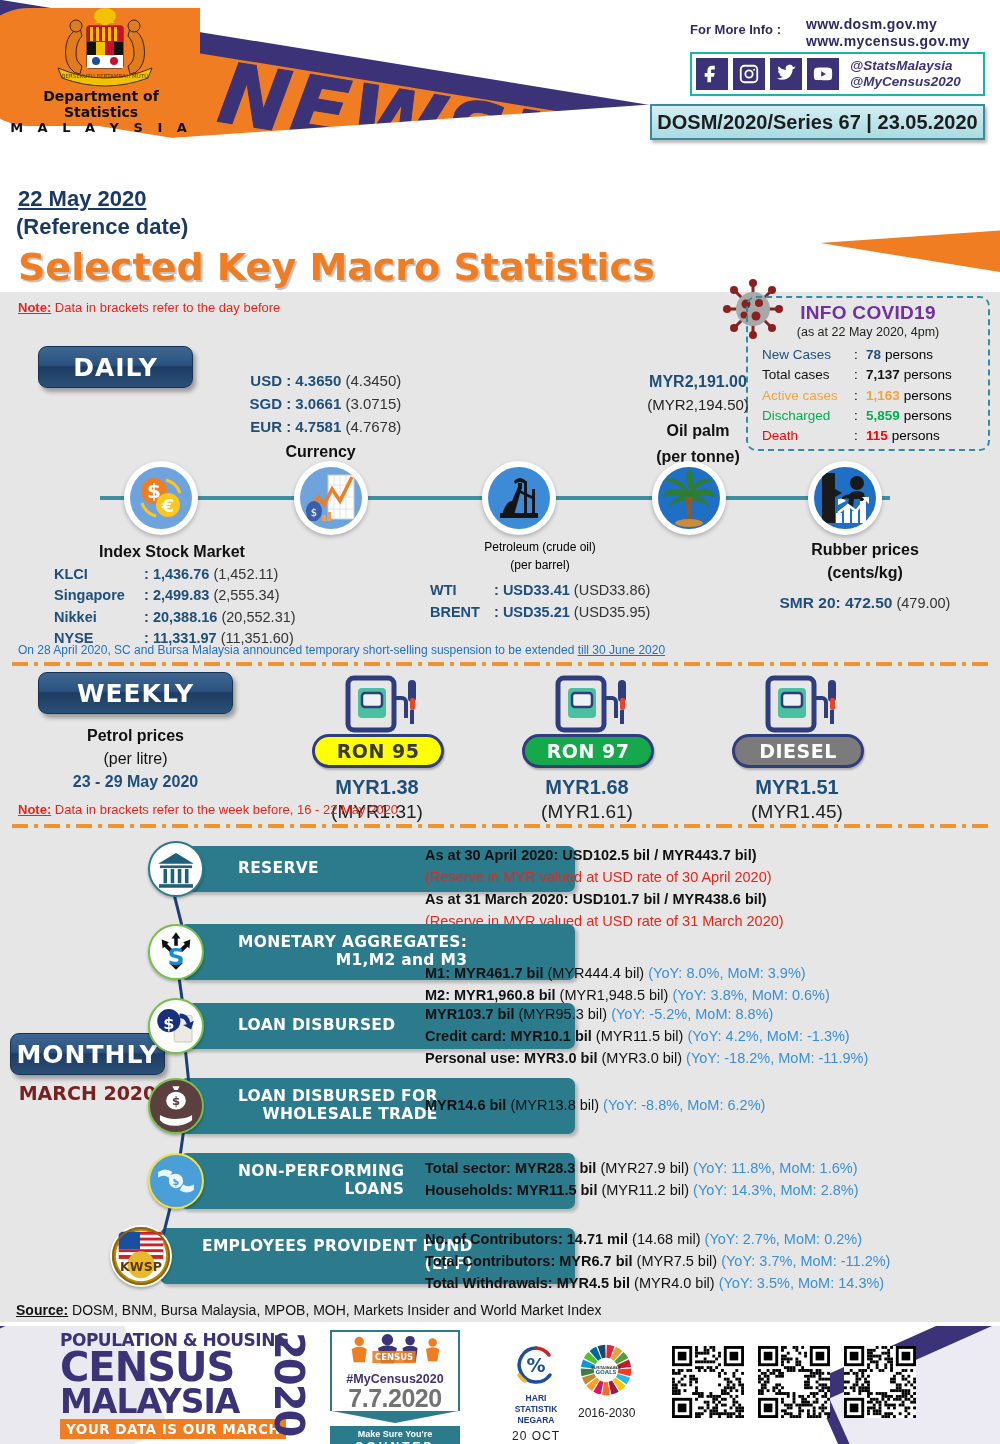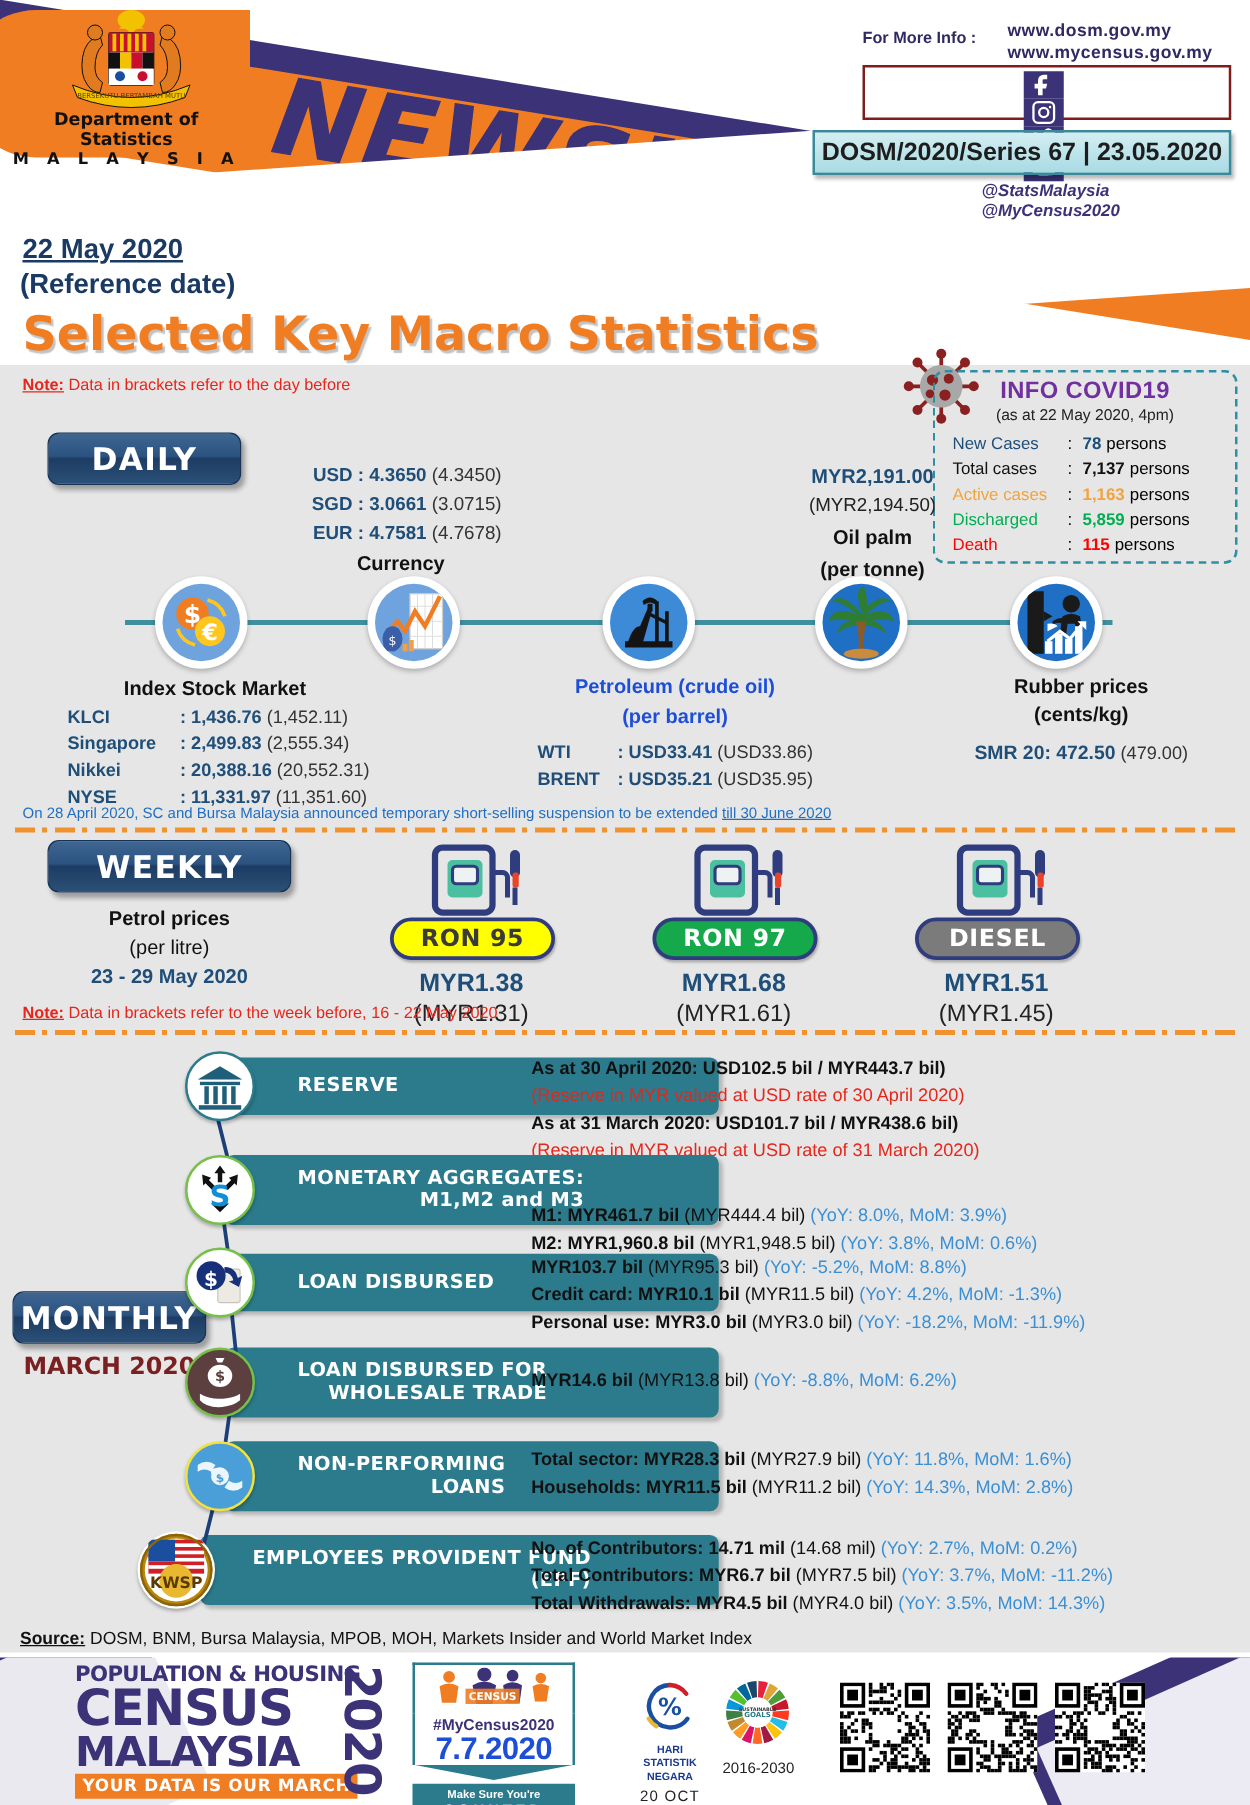--- a/index.html
+++ b/index.html
@@ -39,21 +39,21 @@
   .crest { position:absolute; left:30px; top:6px; width:150px; height:92px; }
   .dosm-text {
     position:absolute; left:6px; top:88px; width:190px; text-align:center;
     font-family:"DejaVu Sans", sans-serif; color:#111; font-weight:bold;
   }
   .dosm-l1 { font-size:14px; letter-spacing:0px; }
   .dosm-l2 { font-size:13px; letter-spacing:5px; }
   .info-label { position:absolute; left:690px; top:22px; font-size:13px; color:#2f2a63; font-weight:bold; }
   .info-urls { position:absolute; left:806px; top:16px; font-size:14px; color:#2f2a63; font-weight:bold; line-height:1.22; letter-spacing:0.4px;}
 
-  .social-box { position:absolute; left:690px; top:52px; width:295px; height:44px; border:2px solid #7f1d1d; background:#fff; display:flex; align-items:center; padding:3px 4px;flex-direction:column; }
+  .social-box { position:absolute; left:690px; top:52px; width:295px; height:44px; border:2px solid #14b8a6; background:#fff; display:flex; align-items:center; padding:18px 4px; }
   .sq { width:32px; height:32px; background:#3b3278; margin-right:5px; display:flex; align-items:center; justify-content:center; color:#fff; }
   .sq svg { width:22px; height:22px; fill:#fff; }
   .social-handles { margin-left:6px; font-size:13.5px; font-weight:bold; color:#3b3278; line-height:1.18; font-style:italic; }
 
   .series-badge {
     position:absolute; left:650px; top:104px; width:335px; height:36px;
     background:linear-gradient(#d4eef2,#a9dbe4); border:2px solid #3b8a9c;
     display:flex; align-items:center; justify-content:center;
     font-size:20px; font-weight:bold; color:#1d1d1d; box-shadow:2px 3px 3px rgba(0,0,0,.28);
   }
@@ -126,21 +126,21 @@
   .inner-light { background:#6fa3dd; }
   .inner-mid { background:#3d8ad6; }
   .inner-dark { background:#1f6fc4; }
 
   .stock-block { position:absolute; left:42px; top:540px; font-size:14.5px; line-height:1.48; }
   .stock-block .cap { font-weight:bold; font-size:16px; color:#111; text-align:center; width:260px; }
   .stock-block .row { white-space:nowrap; }
   .stock-block .k { display:inline-block; width:86px; font-weight:bold; color:#1f4e79; }
 
   .petro-block { position:absolute; left:420px; top:538px; width:240px; font-size:14.5px; line-height:1.50; }
-  .petro-block .cap { font-weight:bold; font-size:16px; color:#1d4ed8; text-align:center; }
+  .petro-block .cap { font-weight:normal; font-size:12px; color:#000000; text-align:center; }
   .petro-block .row { white-space:nowrap; margin-left:10px;}
   .petro-block .k { display:inline-block; width:60px; font-weight:bold; color:#1f4e79; }
 
   .rubber-block { position:absolute; left:740px; top:538px; width:250px; text-align:center; font-size:14.5px; line-height:1.45;}
   .rubber-block .cap { font-weight:bold; font-size:16px; color:#111; }
   .rubber-block .v { font-weight:bold; color:#1f4e79; font-size:15.5px; }
 
   .shortsell { position:absolute; left:18px; top:643px; font-size:12px; color:#1f6fc4; }
   .shortsell u { text-decoration:underline; }
 
@@ -194,21 +194,21 @@
   .census-logo { position:absolute; left:60px; top:1332px; width:250px; }
   .cl1 { font-family:"DejaVu Sans", sans-serif; font-weight:bold; color:#3b3278; font-size:17px; letter-spacing:-0.5px; line-height:1;}
   .cl2 { font-family:"DejaVu Sans", sans-serif; font-weight:bold; color:#3b3278; font-size:40px; letter-spacing:-1px; line-height:0.92;}
   .cl3 { font-family:"DejaVu Sans", sans-serif; font-weight:bold; color:#3b3278; font-size:33px; letter-spacing:-1px; line-height:0.95;}
   .cl-year { position:absolute; right:-2px; top:0px; font-family:"DejaVu Sans", sans-serif; font-weight:bold; color:#3b3278; font-size:40px; writing-mode:vertical-rl; letter-spacing:-2px;}
   .cl-tag { background:#f07d22; color:#fff; font-weight:bold; font-size:13.5px; padding:2px 6px; letter-spacing:0.5px; margin-top:2px; display:inline-block; font-family:"DejaVu Sans", sans-serif;}
 
   .mycensus { position:absolute; left:330px; top:1330px; width:130px; text-align:center; }
   .mc-shield { border:2px solid #2b7b8c; border-bottom:none; padding:2px 4px 0; }
   .mc-hash { color:#3b3278; font-weight:bold; font-size:12.5px; }
-  .mc-date { color:#1d4ed8; font-weight:bold; font-size:25px; letter-spacing:-0.5px; line-height:1;}
+  .mc-date { color:#737373; font-weight:bold; font-size:25px; letter-spacing:-0.5px; line-height:1;}
   .mc-point { width:0;height:0;border-left:63px solid transparent;border-right:63px solid transparent;border-top:12px solid #2b7b8c; margin:0 auto; }
   .mc-counted { background:#2b7b8c; color:#fff; font-size:9px; font-weight:bold; padding:3px 2px; margin-top:3px; line-height:1.25;}
   .mc-counted .big { font-size:12px; letter-spacing:3px; }
 
   .hsn { position:absolute; left:498px; top:1342px; width:76px; text-align:center; }
   .hsn .t { font-size:8.5px; font-weight:bold; color:#1a3a8f; line-height:1.05; margin-top:2px;}
   .hsn .d { font-size:12px; color:#222; margin-top:4px; letter-spacing:1px;}
   .sdg { position:absolute; left:578px; top:1342px; width:86px; }
   .sdg .d { font-size:12px; color:#222; margin-top:4px; }
 

